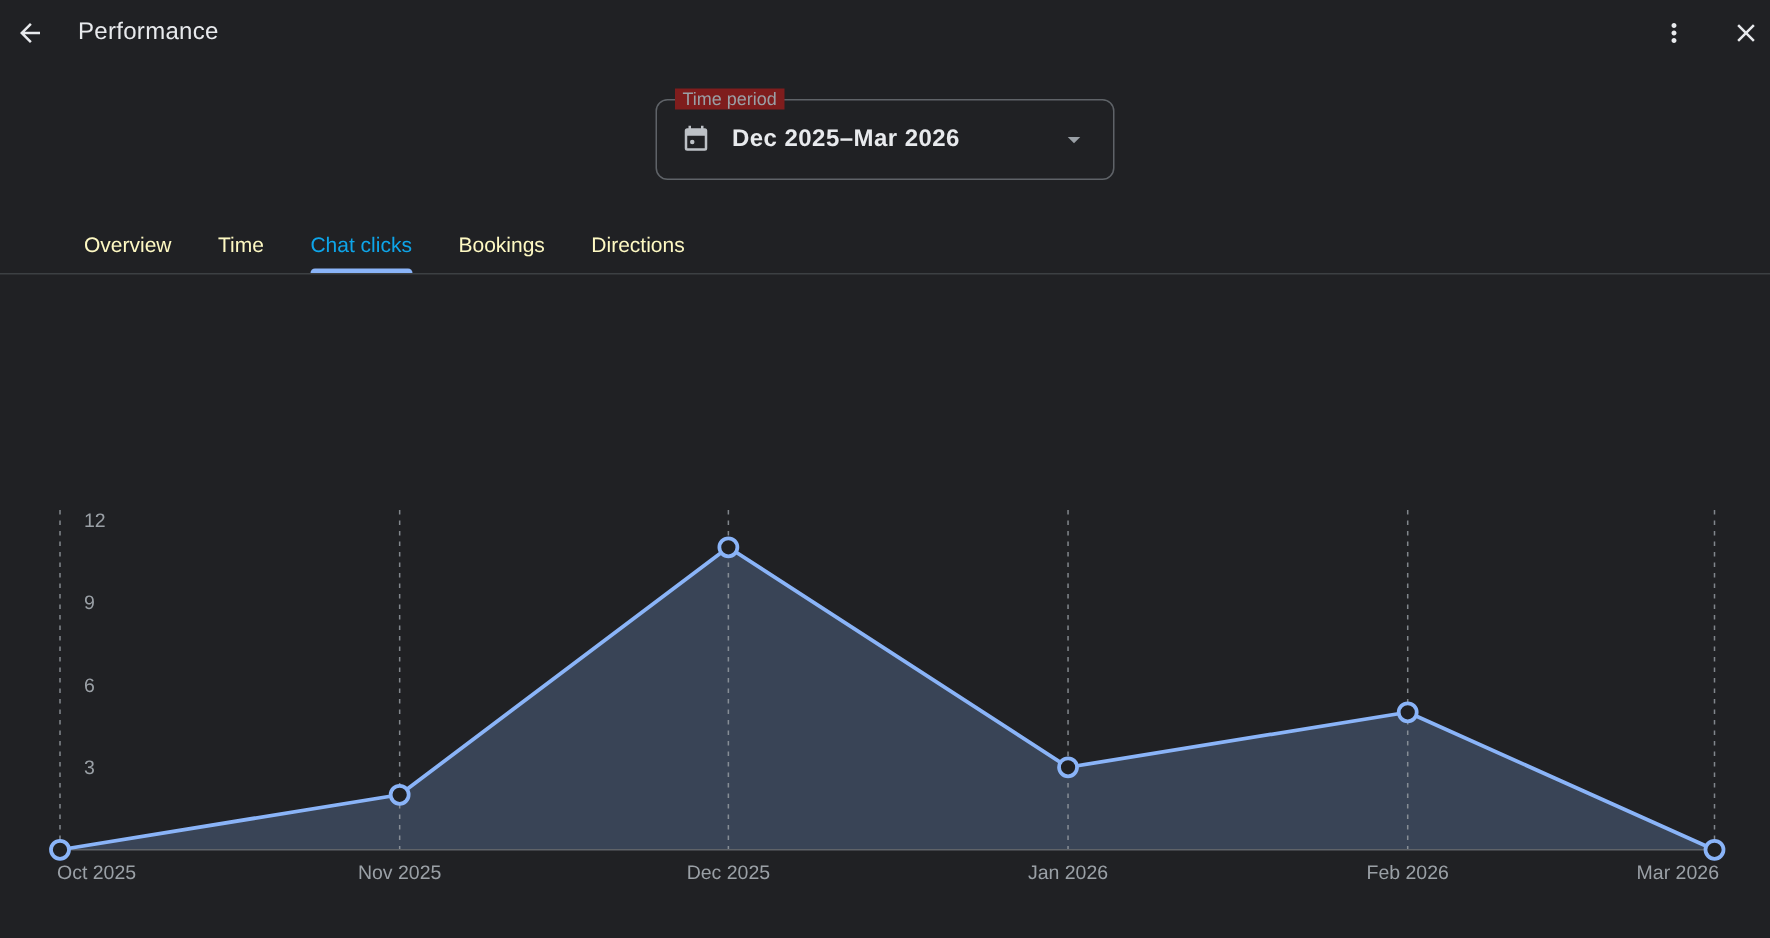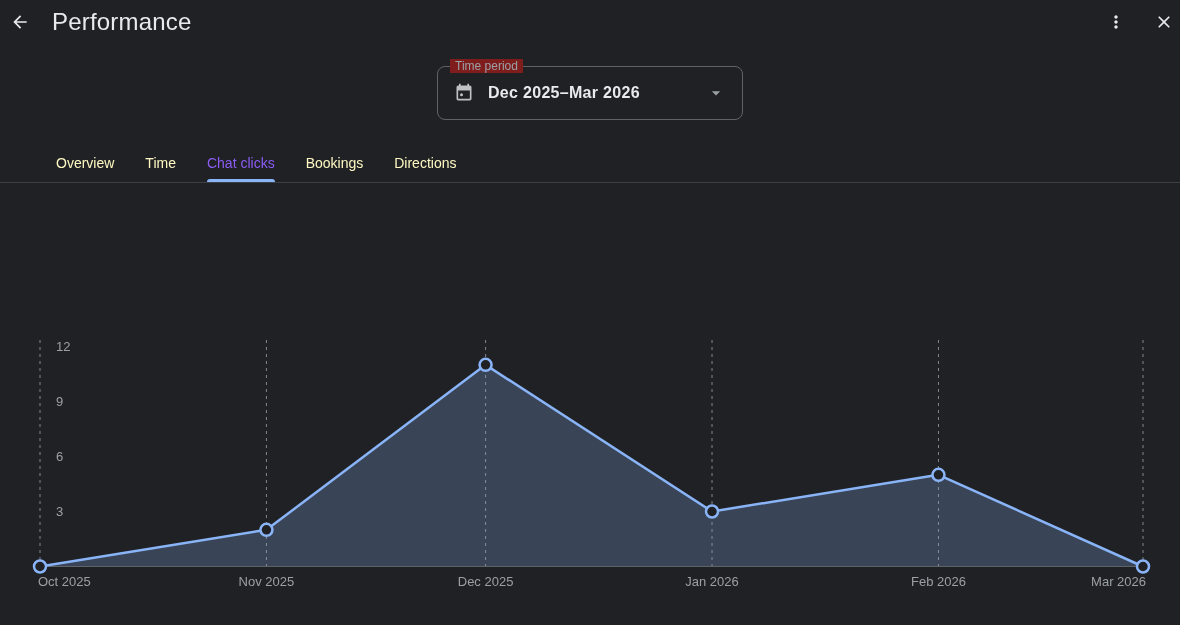--- a/index.html
+++ b/index.html
@@ -8,40 +8,40 @@
     font-family:"Liberation Sans","DejaVu Sans",sans-serif;
     background:#202124; color:#e8eaed; overflow:hidden;
   }
   .page { position:relative; width:1180px; height:625px; background:#202124; }
 
   
   .app-header { display:flex; align-items:center; height:44px; padding-left:4px; }
   .icon-btn { width:32px; height:32px; border:none; background:transparent; border-radius:50%;
               display:grid; place-items:center; cursor:pointer; color:#e8eaed; flex:0 0 auto; }
   .icon-btn svg { display:block; }
-  .page-title { font-size:24px; font-weight:500; letter-spacing:.2px; margin-left:16px; color:#e8eaed; }
+  .page-title { font-size:16px; font-weight:500; letter-spacing:.2px; margin-left:16px; color:#e8eaed; }
   .header-spacer { flex:1; }
   .menu-btn { margin-right:16px; }
 
   
   .time-row { display:flex; justify-content:center; margin-top:22px; }
   .time-field { position:relative; width:306px; height:54px; border:1px solid #5f6368; border-radius:8px;
                 display:flex; align-items:center; padding:0 16px; cursor:pointer; background:#202124; }
   .time-legend { position:absolute; top:-8px; left:12px; font-size:12px; color:#9aa0a6;
                  background:#7f1d1d; padding:0 5px; line-height:14px; }
   .time-value { margin-left:14px; font-size:16px; font-weight:600; letter-spacing:.3px; color:#e8eaed; }
   .time-caret { margin-left:auto; color:#9aa0a6; }
   .cal-icon { color:#bdc1c6; }
 
   
   .tabs { display:flex; gap:31px; padding-left:56px; margin-top:23px; height:40px;
           border-bottom:1px solid #3c4043; align-items:center; }
   .tab { position:relative; height:100%; display:flex; align-items:center; font-size:14px; font-weight:500;
          color:#fef9c3; cursor:pointer; white-space:nowrap; }
-  .tab.active { color:#8b5cf6;align-items:center; }
+  .tab.active { color:#0ea5e9;align-items:center; }
   .tab-underline { position:absolute; left:0; right:0; bottom:0; height:3px; background:#8ab4f8;
                    border-radius:3px 3px 0 0; }
 
   
   .metric { padding-left:40px; margin-top:24px; }
   .metric-value { font-size:54px; font-weight:400; line-height:62px; color:#e8eaed; letter-spacing:-.5px; }
   .metric-desc { margin-top:10px; font-size:16px; color:#e8eaed; }
 
   
   #chart-svg { position:absolute; left:0; top:335px; }

